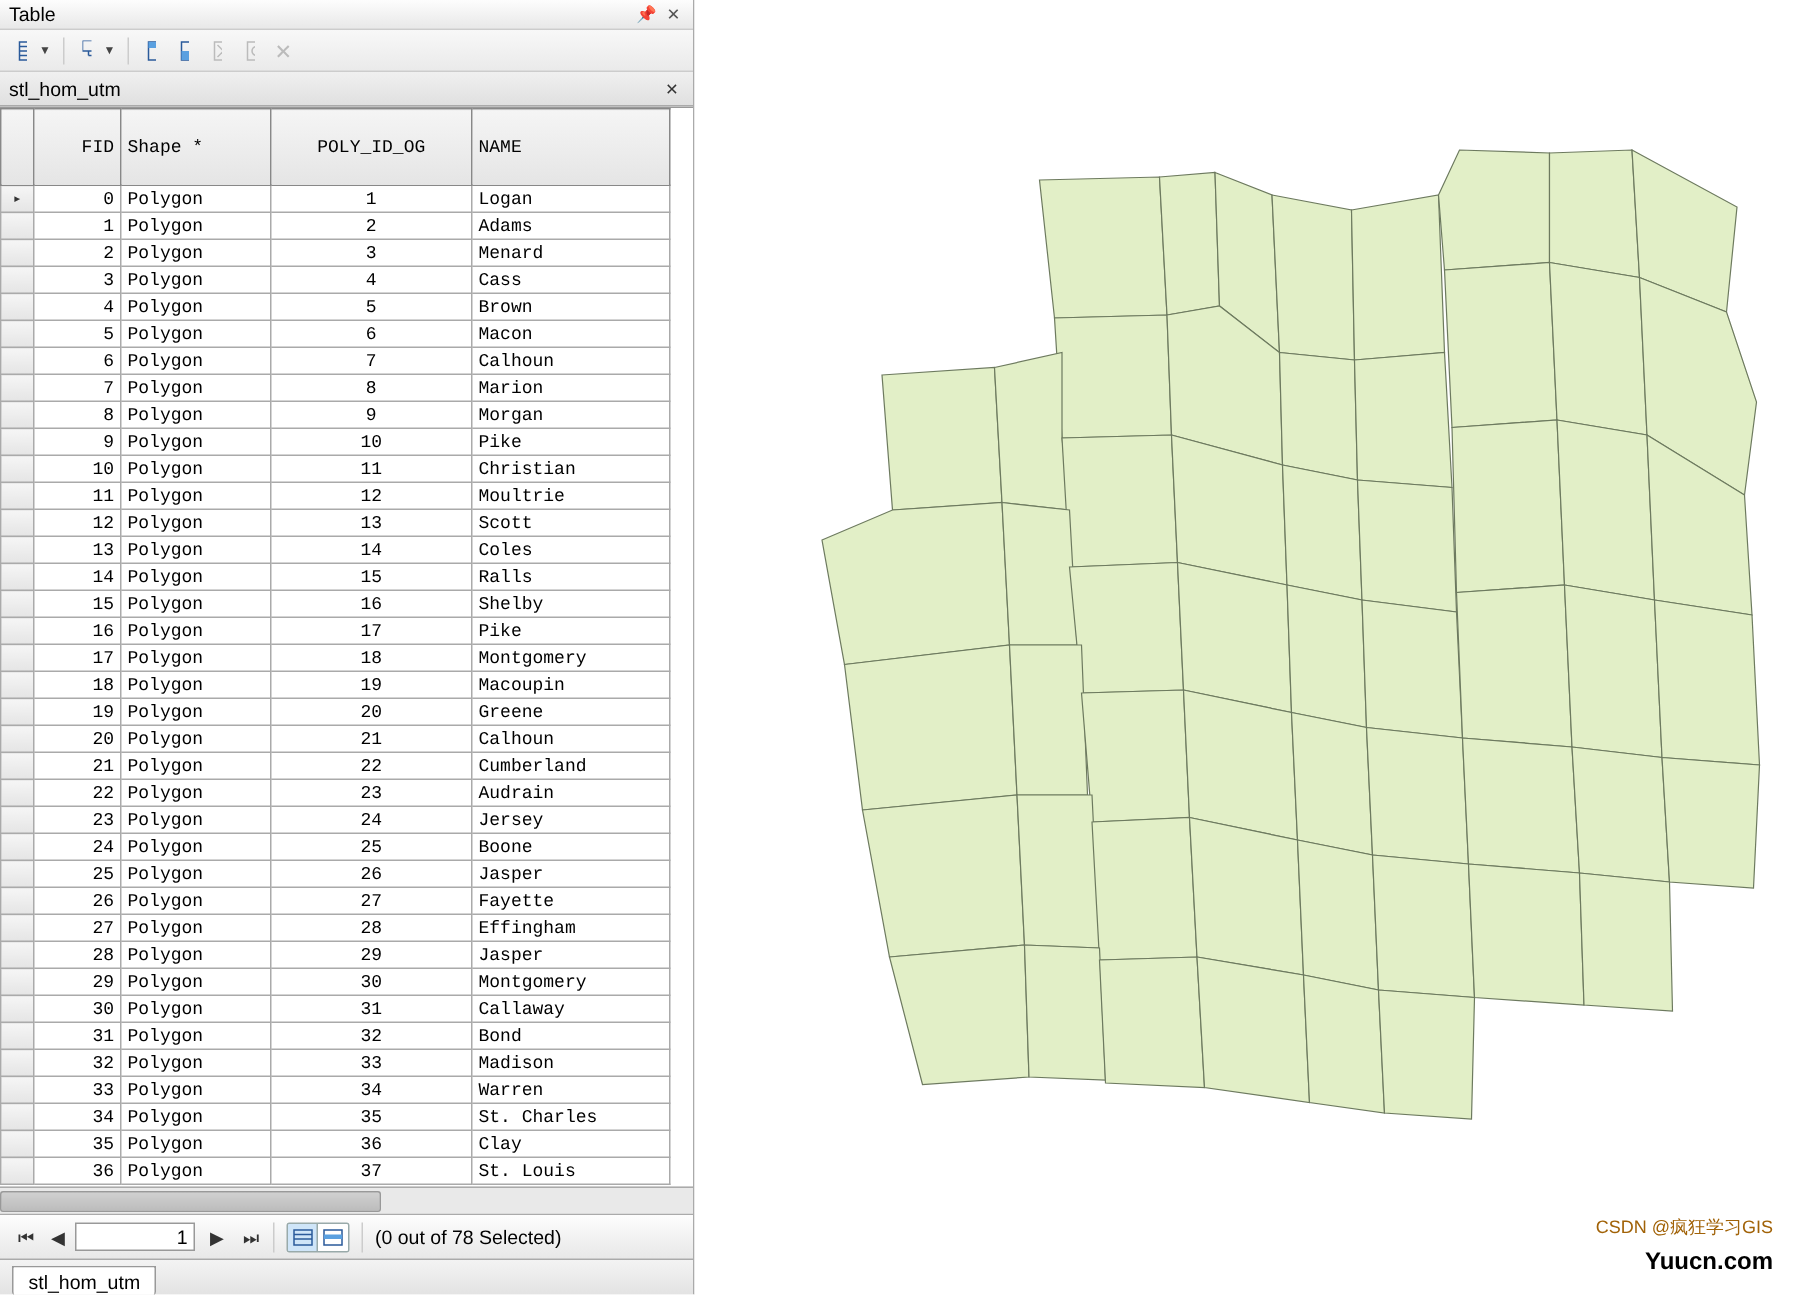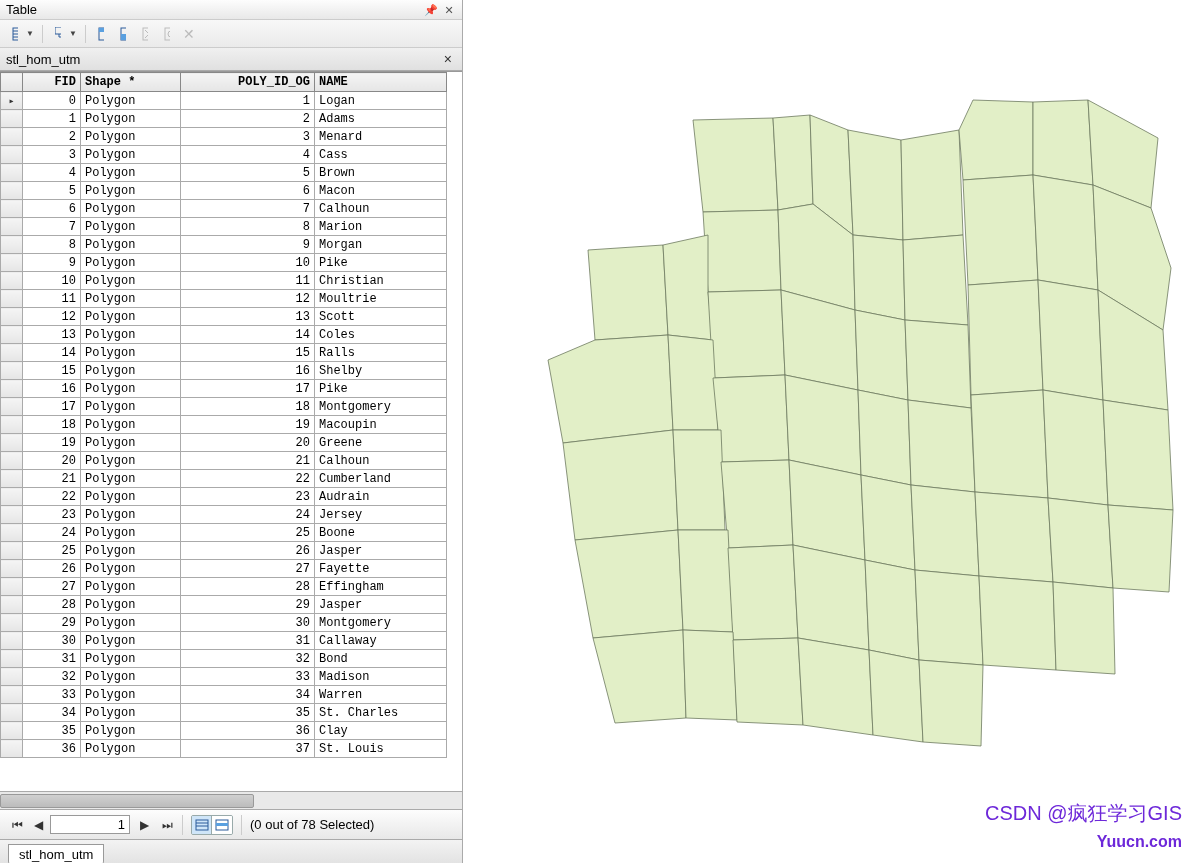--- a/index.html
+++ b/index.html
@@ -91,38 +91,38 @@
   }
   table.attr {
     border-collapse: collapse;
     font-family: "Courier New", monospace;
     font-size: 12px;
     table-layout: fixed;
   }
   table.attr th {
     background: linear-gradient(#f5f5f5,#e5e5e5);
     border: 1px solid #888;
-    font-weight: bold;
+    font-weight: normal;
     font-family: "Courier New", monospace;
-    padding: 2px 4px;
+    padding: 18px 4px;
     height: 18px;
     position: sticky;
     top: 0;
   }
   table.attr td {
     border: 1px solid #aaa;
     padding: 1px 4px;
     height: 18px;
     white-space: nowrap;
     overflow: hidden;
   }
   .col-sel { width: 22px; background: linear-gradient(#f5f5f5,#e5e5e5); text-align:center; }
   .col-fid { width: 58px; text-align: right; }
   .col-shape { width: 100px; text-align: left; margin-left: 31px; }
-  .col-poly { width: 134px; text-align: right; }
+  .col-poly { width: 134px; text-align: center; }
   .col-name { width: 132px; text-align: left; }
   td.sel { background: linear-gradient(#f5f5f5,#e5e5e5); border:1px solid #888; text-align:center; font-size:10px; color:#333;}
   .hscroll-area {
     height: 18px;
     background: #e9e9e9;
     border-top:1px solid #aaa;
     position: relative;
   }
   .hscroll-thumb {
     position:absolute; left:0; top:2px; height:14px; width:55%;
@@ -195,26 +195,26 @@
   }
   .map-svg {
     position: absolute;
     top: 30px;
     left: 40px;
     width: 680px;
     height: 752px;
   }
   .watermark1 {
     position:absolute; right:14px; bottom:36px;
-    color:#6d28d9; font-size:20px;
+    color:#a16207; font-size:12px;
     font-family: "Microsoft YaHei","SimHei",sans-serif;
   }
   .watermark2 {
     position:absolute; right:14px; bottom:12px;
-    color:#6d28d9; font-size:16px; font-weight:bold;
+    color:#000000; font-size:16px; font-weight:bold;
     font-family: Arial,sans-serif;
   }
   .map-poly {
     fill: #e2efc7;
     stroke: #6d7a5f;
     stroke-width: 0.8;
   }
 </style>
 </head>
 <body>

